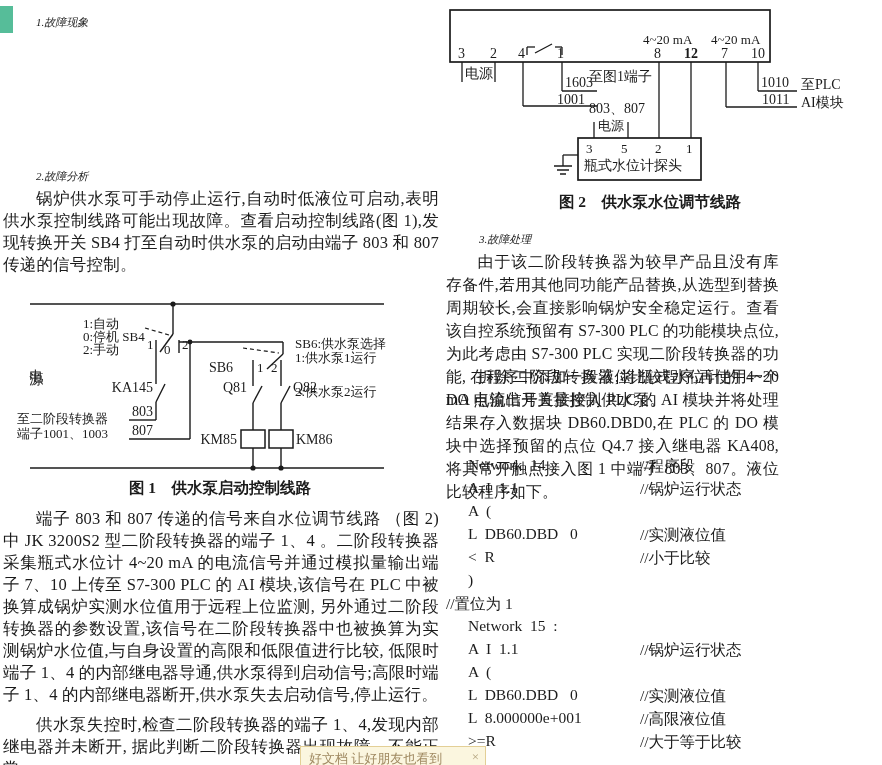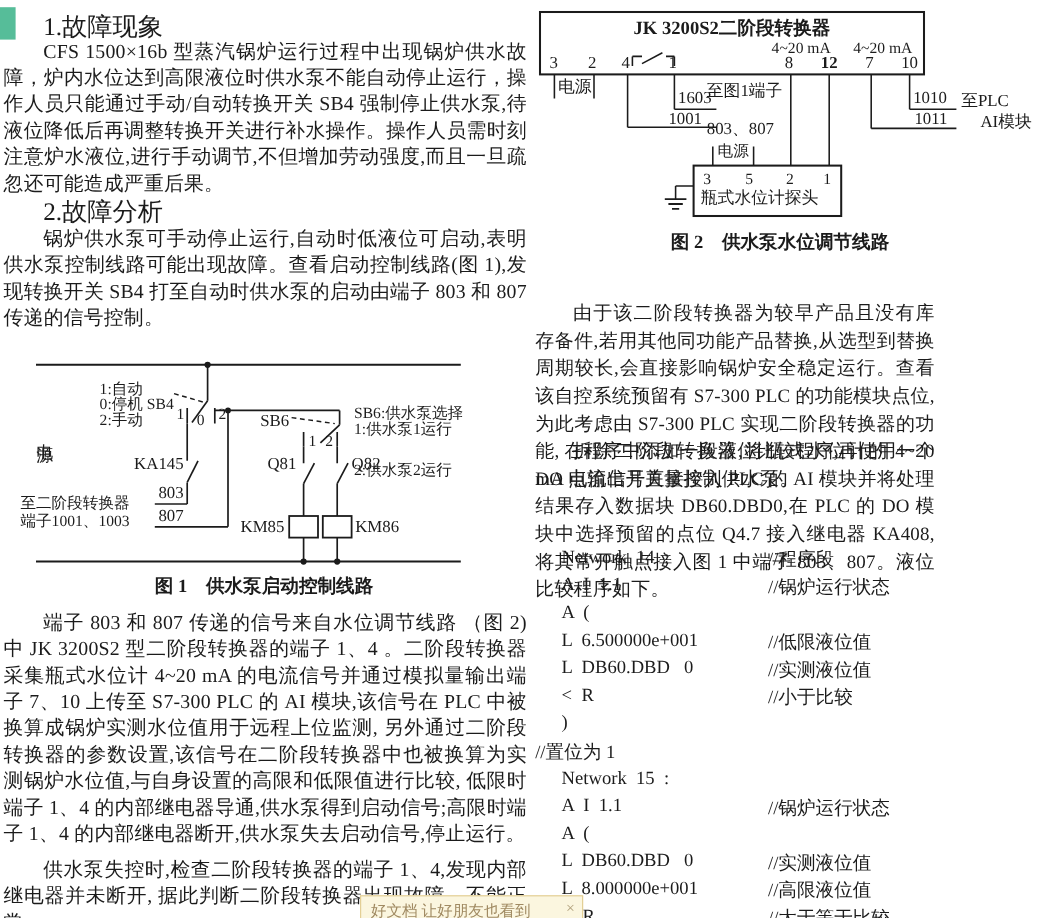--- a/index.html
+++ b/index.html
@@ -11,21 +11,21 @@
   }
   .abs{position:absolute;}
   .para{
     position:absolute;text-align:justify;text-indent:2em;
     font-size:16.5px;line-height:22px;letter-spacing:0.2px;
   }
   .para-r{
     position:absolute;text-align:justify;text-indent:2em;
     font-size:15.8px;line-height:23px;letter-spacing:0.2px;
   }
-  .heading{position:absolute;font-size:21px;line-height:20px;padding-left:33px;}
+  .heading{position:absolute;font-size:11px;line-height:20px;padding-left:33px;font-style:italic;}
   .lbl{position:absolute;font-size:14px;line-height:1.12;white-space:nowrap;}
   .lbl13{position:absolute;font-size:13px;line-height:1.25;white-space:nowrap;}
   .caption{position:absolute;font-size:15.5px;font-weight:600;text-align:center;white-space:nowrap;}
   .fig-svg{position:absolute;left:0;top:0;}
   .code-block{position:absolute;left:446px;top:456px;width:420px;}
   .code-row{display:flex;height:23px;font-size:15.5px;}
   .code-row .c{width:172px;padding-left:22px;white-space:pre;}
   .code-row .m{white-space:pre;}
   #accent-square{position:absolute;left:0;top:6px;width:13px;height:27px;}
   #popup{
@@ -40,21 +40,20 @@
 </style>
 </head>
 <body>
 
 <div id="page">
 
   <div id="accent-square" style="background:#56bd99;"></div>
 
   <div class="heading" style="left:3px;top:12px;width:434px;">1.故障现象</div>
 
-  <div class="para" style="left:3px;top:32px;width:436px;">CFS 1500×16b 型蒸汽锅炉运行过程中出现锅炉供水故障，炉内水位达到高限液位时供水泵不能自动停止运行，操作人员只能通过手动/自动转换开关 SB4 强制停止供水泵,待液位降低后再调整转换开关进行补水操作。操作人员需时刻注意炉水液位,进行手动调节,不但增加劳动强度,而且一旦疏忽还可能造成严重后果。</div>
 
   <div class="heading" style="left:3px;top:166px;width:434px;">2.故障分析</div>
 
   <div class="para" style="left:3px;top:188px;width:436px;">锅炉供水泵可手动停止运行,自动时低液位可启动,表明供水泵控制线路可能出现故障。查看启动控制线路(图 1),发现转换开关 SB4 打至自动时供水泵的启动由端子 803 和 807 传递的信号控制。</div>
 
   <div class="abs" style="left:3px;top:296px;width:434px;height:210px;">
     <svg class="fig-svg" width="434" height="210" viewBox="0 0 434 210">
 
       <line x1="27" y1="8" x2="381" y2="8" stroke-width="1.7"></line>
       <line x1="27" y1="172" x2="381" y2="172" stroke-width="1.7"></line>
@@ -108,21 +107,21 @@
     <div class="lbl13" style="left:161px;top:46px;">0</div>
     <div class="lbl13" style="left:179px;top:41px;">2</div>
 
     <div class="lbl" style="left:105px;top:84px;width:45px;text-align:right;">KA145</div>
 
     <div class="lbl" style="left:116px;top:108px;width:34px;text-align:right;">803</div>
     <div class="lbl" style="left:116px;top:127px;width:34px;text-align:right;">807</div>
     <div class="lbl13" style="left:14px;top:115px;">至二阶段转换器</div>
     <div class="lbl13" style="left:14px;top:130px;">端子1001、1003</div>
 
-    <div class="lbl" style="left:206px;top:48px;width:32px;text-align:right;">SB6</div>
+    <div class="lbl" style="left:206px;top:64px;width:32px;">SB6</div>
     <div class="lbl13" style="left:254px;top:64px;">1</div>
     <div class="lbl13" style="left:268px;top:64px;">2</div>
 
     <div class="lbl13" style="left:292px;top:40px;">SB6:供水泵选择</div>
     <div class="lbl13" style="left:292px;top:54px;">1:供水泵1运行</div>
     <div class="lbl13" style="left:292px;top:68px;margin-top:20px;">2:供水泵2运行</div>
 
     <div class="lbl" style="left:206px;top:84px;width:38px;text-align:right;">Q81</div>
     <div class="lbl" style="left:290px;top:84px;">Q82</div>
 
@@ -169,21 +168,20 @@
       <line x1="149" y1="133" x2="149" y2="117" stroke-width="1.3"></line>
       <line x1="183" y1="133" x2="183" y2="117" stroke-width="1.3"></line>
 
       <line x1="118" y1="150" x2="133" y2="150" stroke-width="1.3"></line>
       <line x1="118" y1="150" x2="118" y2="161" stroke-width="1.3"></line>
       <line x1="109" y1="161" x2="127" y2="161" stroke-width="1.5"></line>
       <line x1="112" y1="165" x2="124" y2="165" stroke-width="1.5"></line>
       <line x1="115" y1="169" x2="121" y2="169" stroke-width="1.5"></line>
     </svg>
 
-    <div class="caption" style="left:0;top:8px;width:330px;">JK 3200S2二阶段转换器</div>
 
     <div class="lbl" style="left:13px;top:41px;">3</div>
     <div class="lbl" style="left:45px;top:41px;">2</div>
     <div class="lbl" style="left:73px;top:41px;">4</div>
     <div class="lbl" style="left:112px;top:41px;">1</div>
     <div class="lbl" style="left:209px;top:41px;">8</div>
     <div class="lbl" style="left:239px;top:41px;font-weight:bold;">12</div>
     <div class="lbl" style="left:276px;top:41px;">7</div>
     <div class="lbl" style="left:306px;top:41px;">10</div>
 
@@ -193,53 +191,50 @@
     <div class="lbl" style="left:20px;top:61px;">电源</div>
 
     <div class="lbl" style="left:120px;top:70px;">1603</div>
     <div class="lbl" style="left:112px;top:87px;">1001</div>
     <div class="lbl" style="left:144px;top:64px;">至图1端子</div>
     <div class="lbl" style="left:144px;top:96px;">803、807</div>
 
     <div class="lbl" style="left:316px;top:70px;">1010</div>
     <div class="lbl" style="left:317px;top:87px;">1011</div>
     <div class="lbl" style="left:356px;top:72px;">至PLC</div>
-    <div class="lbl" style="left:372px;top:90px;">AI模块</div>
+    <div class="lbl" style="left:356px;top:90px;">AI模块</div>
 
     <div class="lbl13" style="left:153px;top:113px;">电源</div>
     <div class="lbl13" style="left:141px;top:136px;">3</div>
     <div class="lbl13" style="left:176px;top:136px;">5</div>
     <div class="lbl13" style="left:210px;top:136px;">2</div>
     <div class="lbl13" style="left:241px;top:136px;">1</div>
     <div class="lbl" style="left:139px;top:153px;">瓶式水位计探头</div>
 
     <div class="caption" style="left:40px;top:187px;width:330px;">图 2　供水泵水位调节线路</div>
   </div>
 
+  <div class="heading" style="left:446px;top:229px;width:333px;">3.故障处理</div>
 
   <div class="para-r" style="left:446px;top:250px;width:333px;">由于该二阶段转换器为较早产品且没有库存备件,若用其他同功能产品替换,从选型到替换周期较长,会直接影响锅炉安全稳定运行。查看该自控系统预留有 S7-300 PLC 的功能模块点位,为此考虑由 S7-300 PLC 实现二阶段转换器的功能, 在程序中添加一段液位比较程序,再使用一个 DO 点输出开关量控制供水泵。</div>
 
   <div class="para-r" style="left:446px;top:365px;width:333px;">拆除二阶段转换器,将瓶式水位计的 4~20 mA 电流信号直接接入 PLC 的 AI 模块并将处理结果存入数据块 DB60.DBD0,在 PLC 的 DO 模块中选择预留的点位 Q4.7 接入继电器 KA408,将其常开触点接入图 1 中端子 803、807。液位比较程序如下。</div>
 
   <div class="code-block">
     <div class="code-row">
         <span class="c">Network  14  :</span>
         <span class="m">//程序段</span>
       </div>
     <div class="code-row">
         <span class="c">A  I  1.1</span>
         <span class="m">//锅炉运行状态</span>
       </div>
     <div class="code-row">
         <span class="c">A  (</span>
         <span class="m"></span>
-      </div>
-    <div class="code-row">
-        <span class="c">L  6.500000e+001</span>
-        <span class="m">//低限液位值</span>
       </div>
     <div class="code-row">
         <span class="c">L  DB60.DBD   0</span>
         <span class="m">//实测液位值</span>
       </div>
     <div class="code-row">
         <span class="c">&lt;  R</span>
         <span class="m">//小于比较</span>
       </div>
     <div class="code-row">

